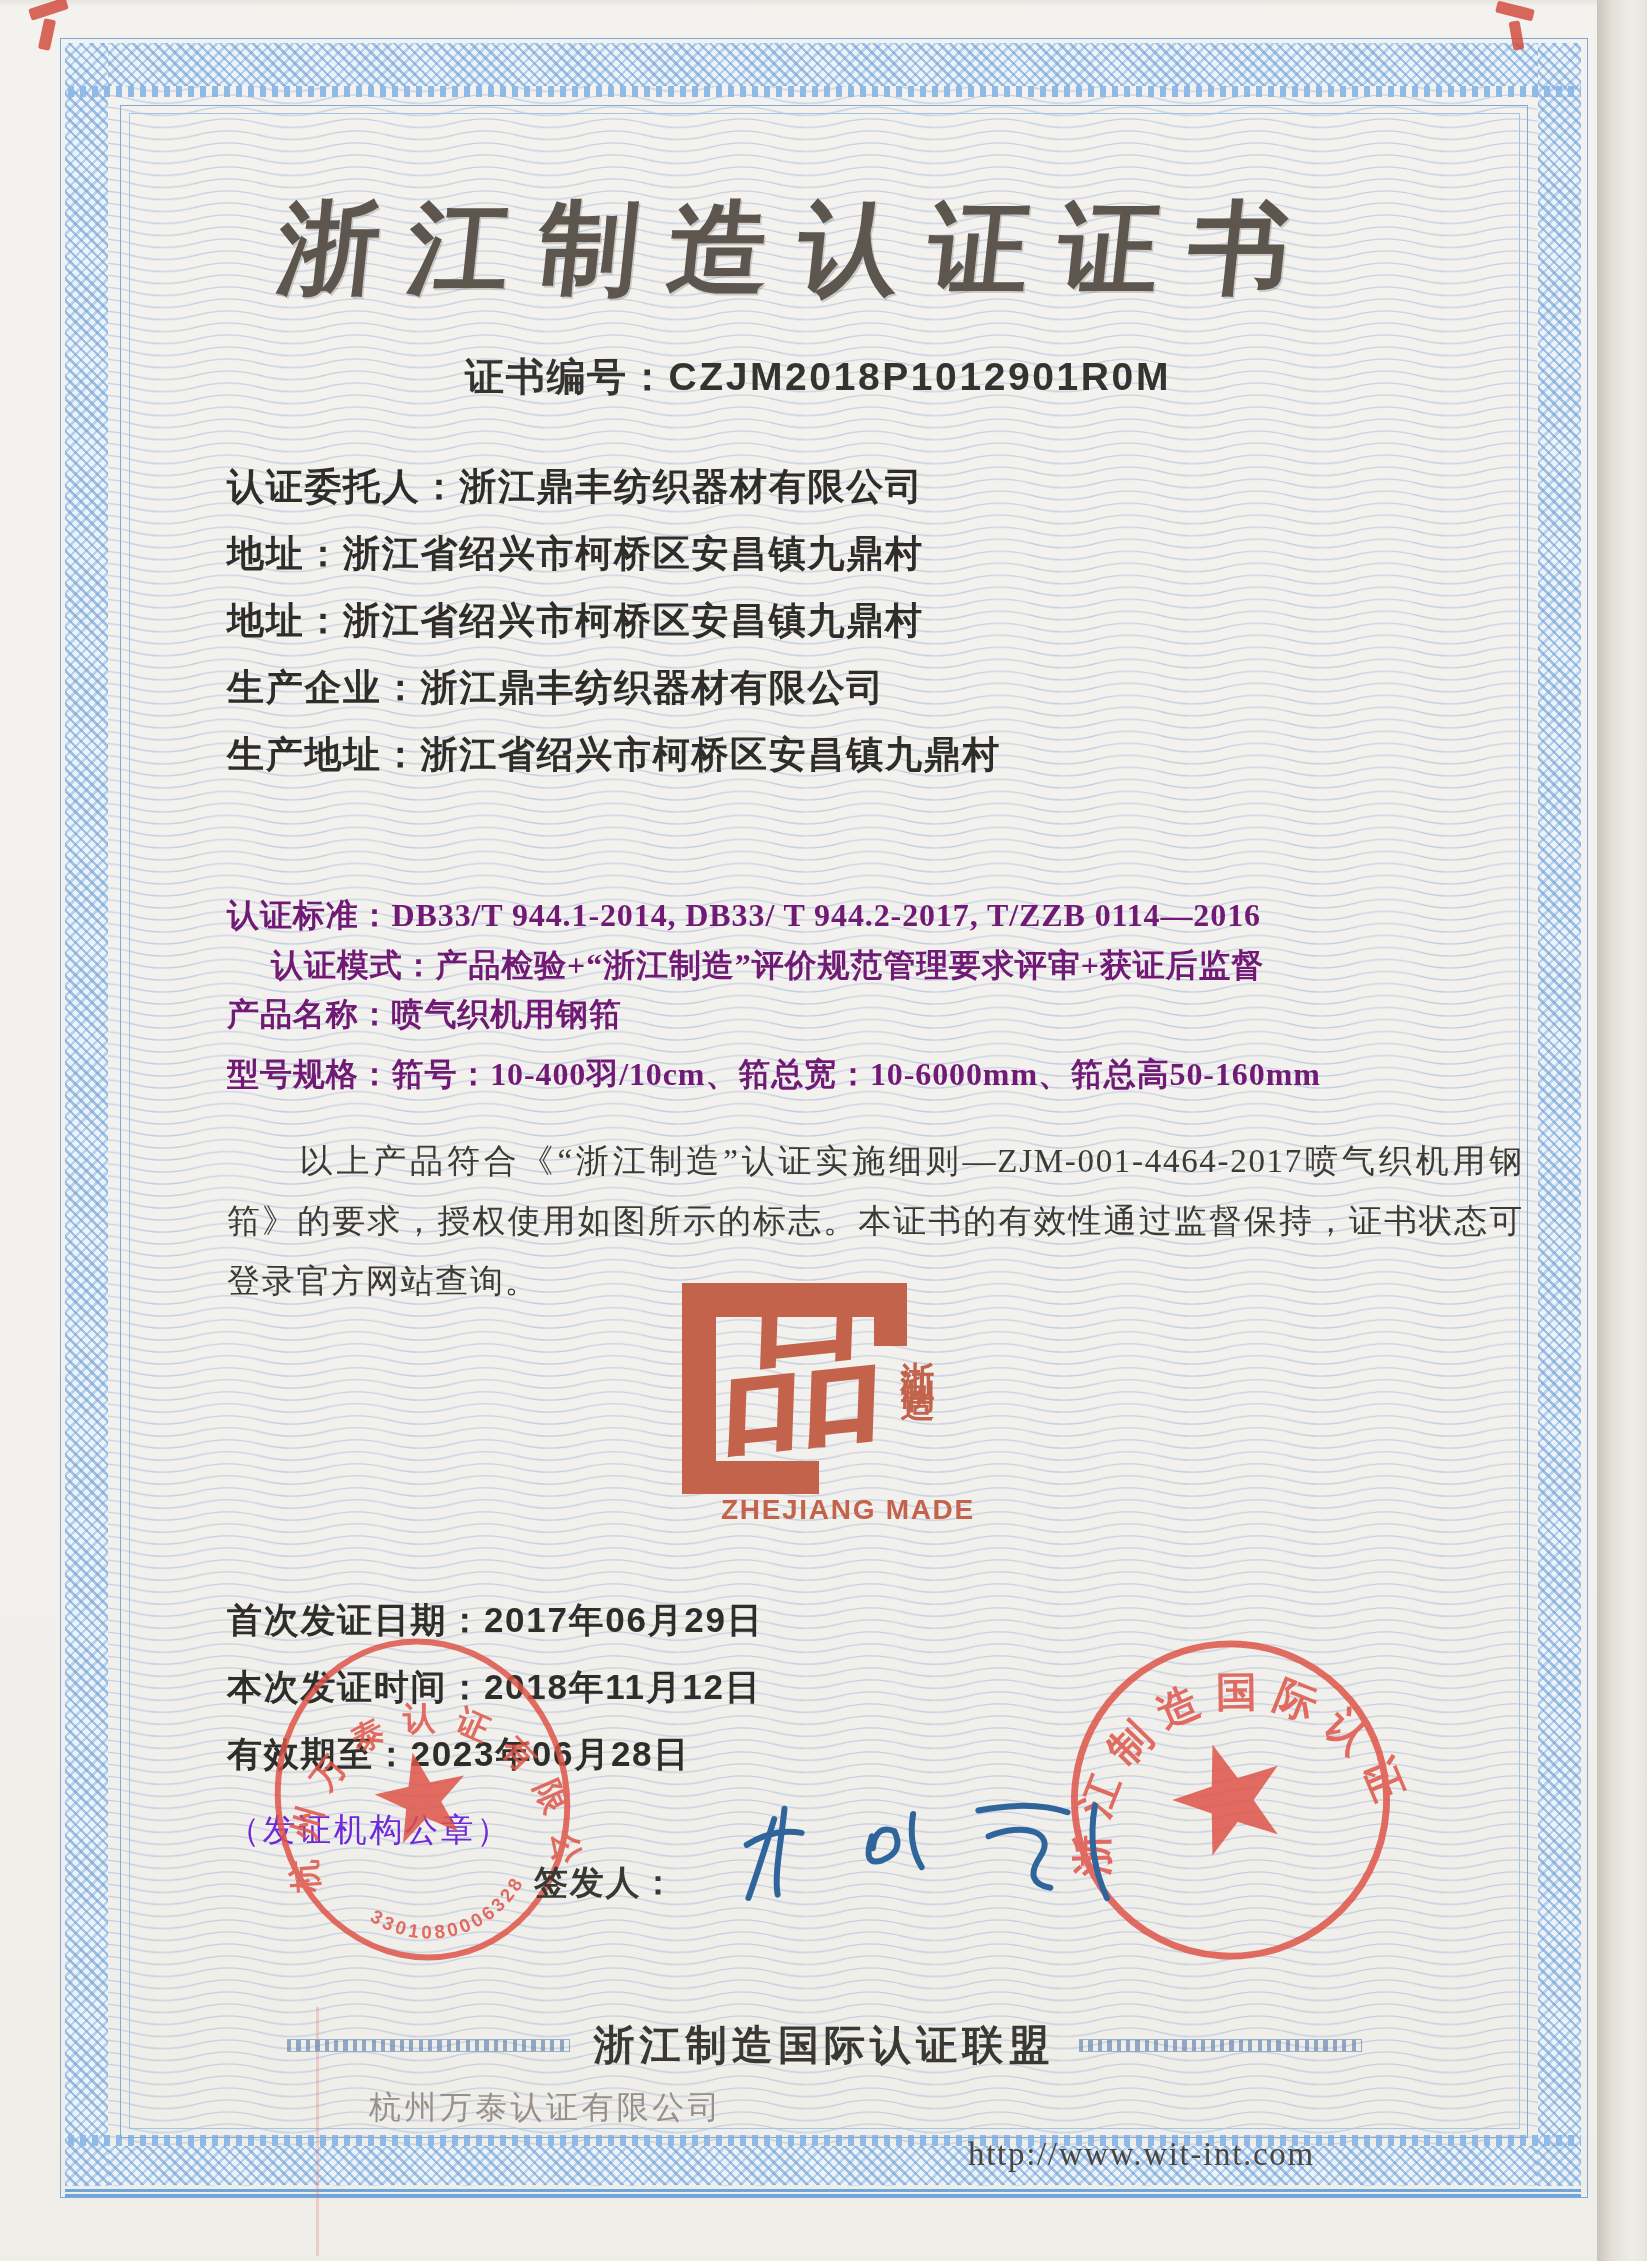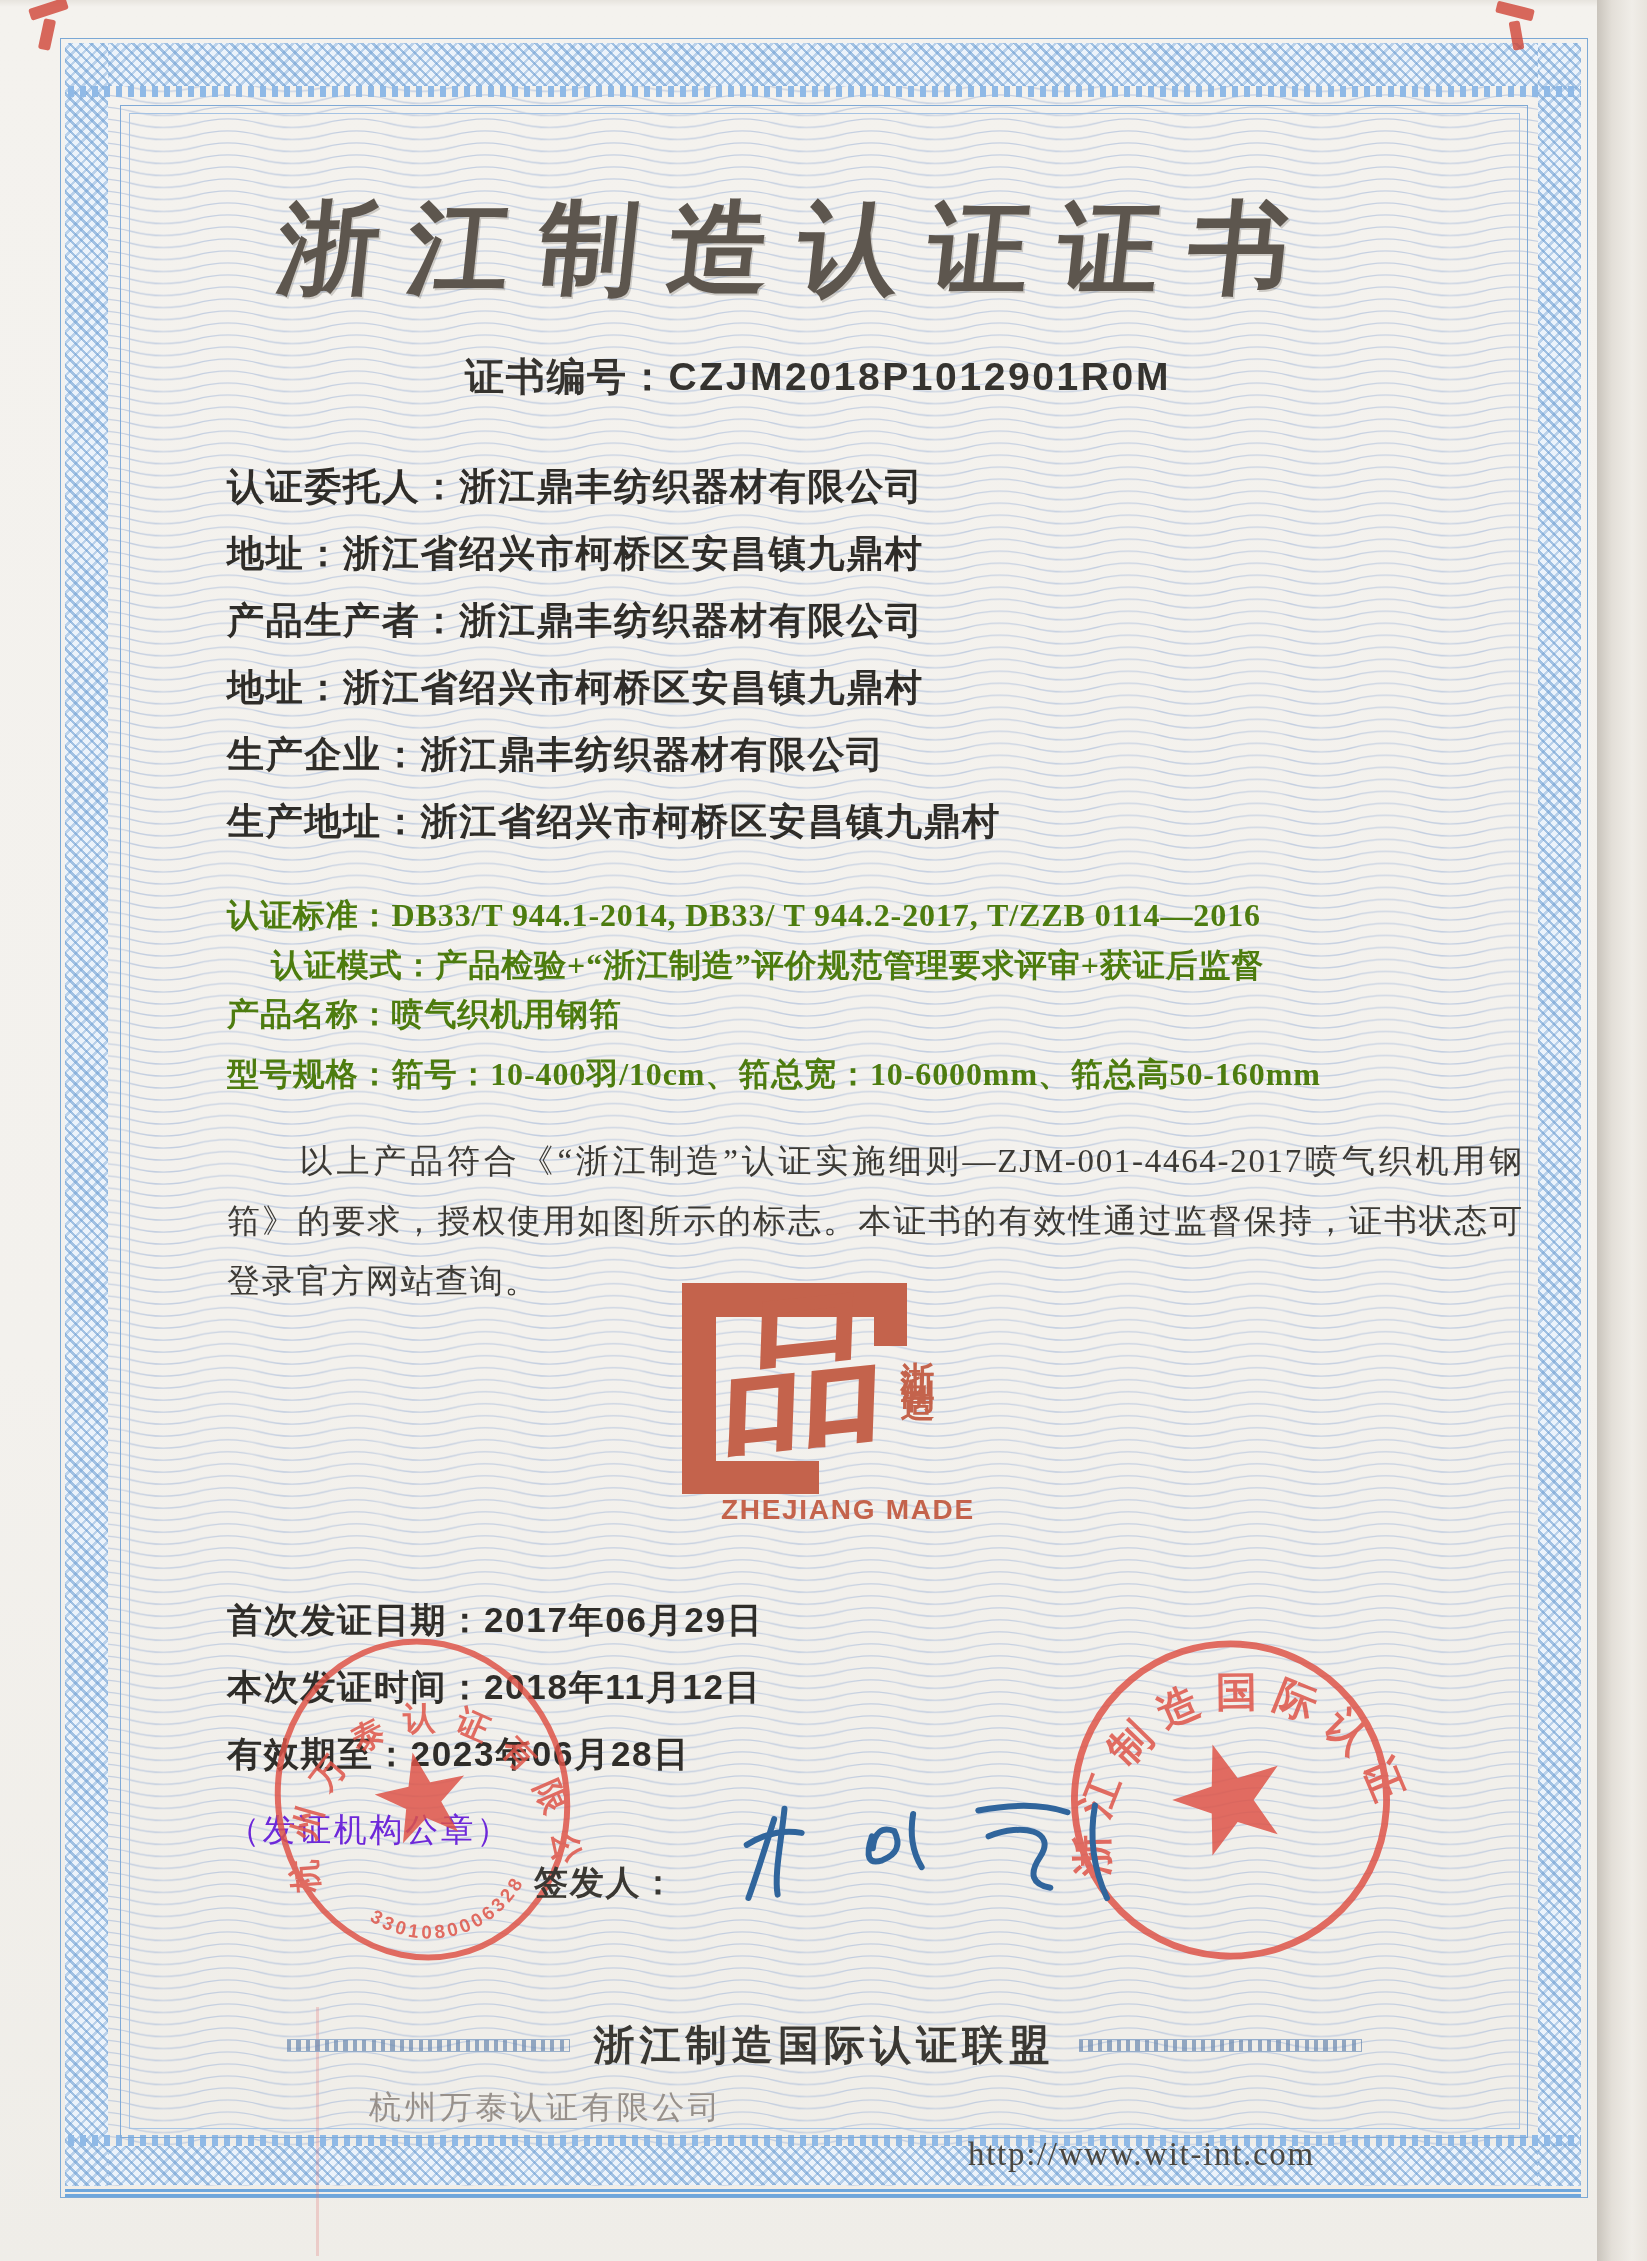--- a/index.html
+++ b/index.html
@@ -36,21 +36,21 @@
   
   .title{left:0;top:182px;width:1597px;text-align:center;
     font-family:"Liberation Serif","DejaVu Serif",serif;font-weight:700;
     font-size:101px;letter-spacing:29px;color:#5d564e;
     transform:skewX(-6deg);text-shadow:1.7px 1.7px 0 rgba(93,86,78,.25);}
   .certno{left:0;top:350px;width:1636px;text-align:center;font-size:39px;color:#35332f;}
   .certno .lbl{font-weight:700;letter-spacing:1.7px;}
   .certno .num{font-weight:600;letter-spacing:2.6px;}
   .infoblock{left:227px;top:462px;width:1287px;}
   .infoline{height:67px;font-size:37px;font-weight:700;color:#2f2d29;letter-spacing:1.7px;white-space:nowrap;}
-  .specline{left:227px;white-space:nowrap;font-size:32px;color:#4d7c0f;}
+  .specline{left:227px;white-space:nowrap;font-size:32px;color:#701a75;}
   .specline .lbl{font-weight:700;letter-spacing:0.9px;}
   .specline .val{font-family:"Liberation Serif","DejaVu Serif",serif;font-weight:600;letter-spacing:0.9px;}
   .statement{left:227px;top:1131px;width:1297px;
     font-family:"Liberation Serif","DejaVu Serif",serif;
     font-size:33px;line-height:60px;color:#3c3a35;letter-spacing:1.7px;
     text-align:justify;text-indent:2.2em;font-weight:500;}
   
   .logo{left:682px;top:1283px;width:266px;height:262px;}
   .lg-bar{position:absolute;background:#c4634c;}
   .lg-glyph{position:absolute;left:43px;top:10.3px;font-size:160px;line-height:1;
@@ -113,21 +113,20 @@
 
 <div class="abs title">浙江制造认证证书</div>
 
 <div class="abs certno">
   <span class="lbl">证书编号：</span><span class="num">CZJM2018P1012901R0M</span>
 </div>
 
 <div class="abs infoblock">
   <div class="infoline"><span>认证委托人：</span><span>浙江鼎丰纺织器材有限公司</span></div>
   <div class="infoline"><span>地址：</span><span>浙江省绍兴市柯桥区安昌镇九鼎村</span></div>
-  <div class="infoline"><span>产品生产者：</span><span>浙江鼎丰纺织器材有限公司</span></div>
   <div class="infoline"><span>地址：</span><span>浙江省绍兴市柯桥区安昌镇九鼎村</span></div>
   <div class="infoline"><span>生产企业：</span><span>浙江鼎丰纺织器材有限公司</span></div>
   <div class="infoline"><span>生产地址：</span><span>浙江省绍兴市柯桥区安昌镇九鼎村</span></div>
 </div>
 
 <div class="abs specline" style="top:894px;"><span class="lbl">认证标准：</span><span class="val">DB33/T 944.1-2014, DB33/ T 944.2-2017, T/ZZB 0114—2016</span></div>
 <div class="abs specline" style="top:944px;margin-left:44px;"><span class="lbl">认证模式：</span><span class="val">产品检验+“浙江制造”评价规范管理要求评审+获证后监督</span></div>
 <div class="abs specline" style="top:993px;"><span class="lbl">产品名称：</span><span class="val">喷气织机用钢筘</span></div>
 <div class="abs specline" style="top:1053px;"><span class="lbl">型号规格：</span><span class="val">筘号：10-400羽/10cm、筘总宽：10-6000mm、筘总高50-160mm</span></div>
 

